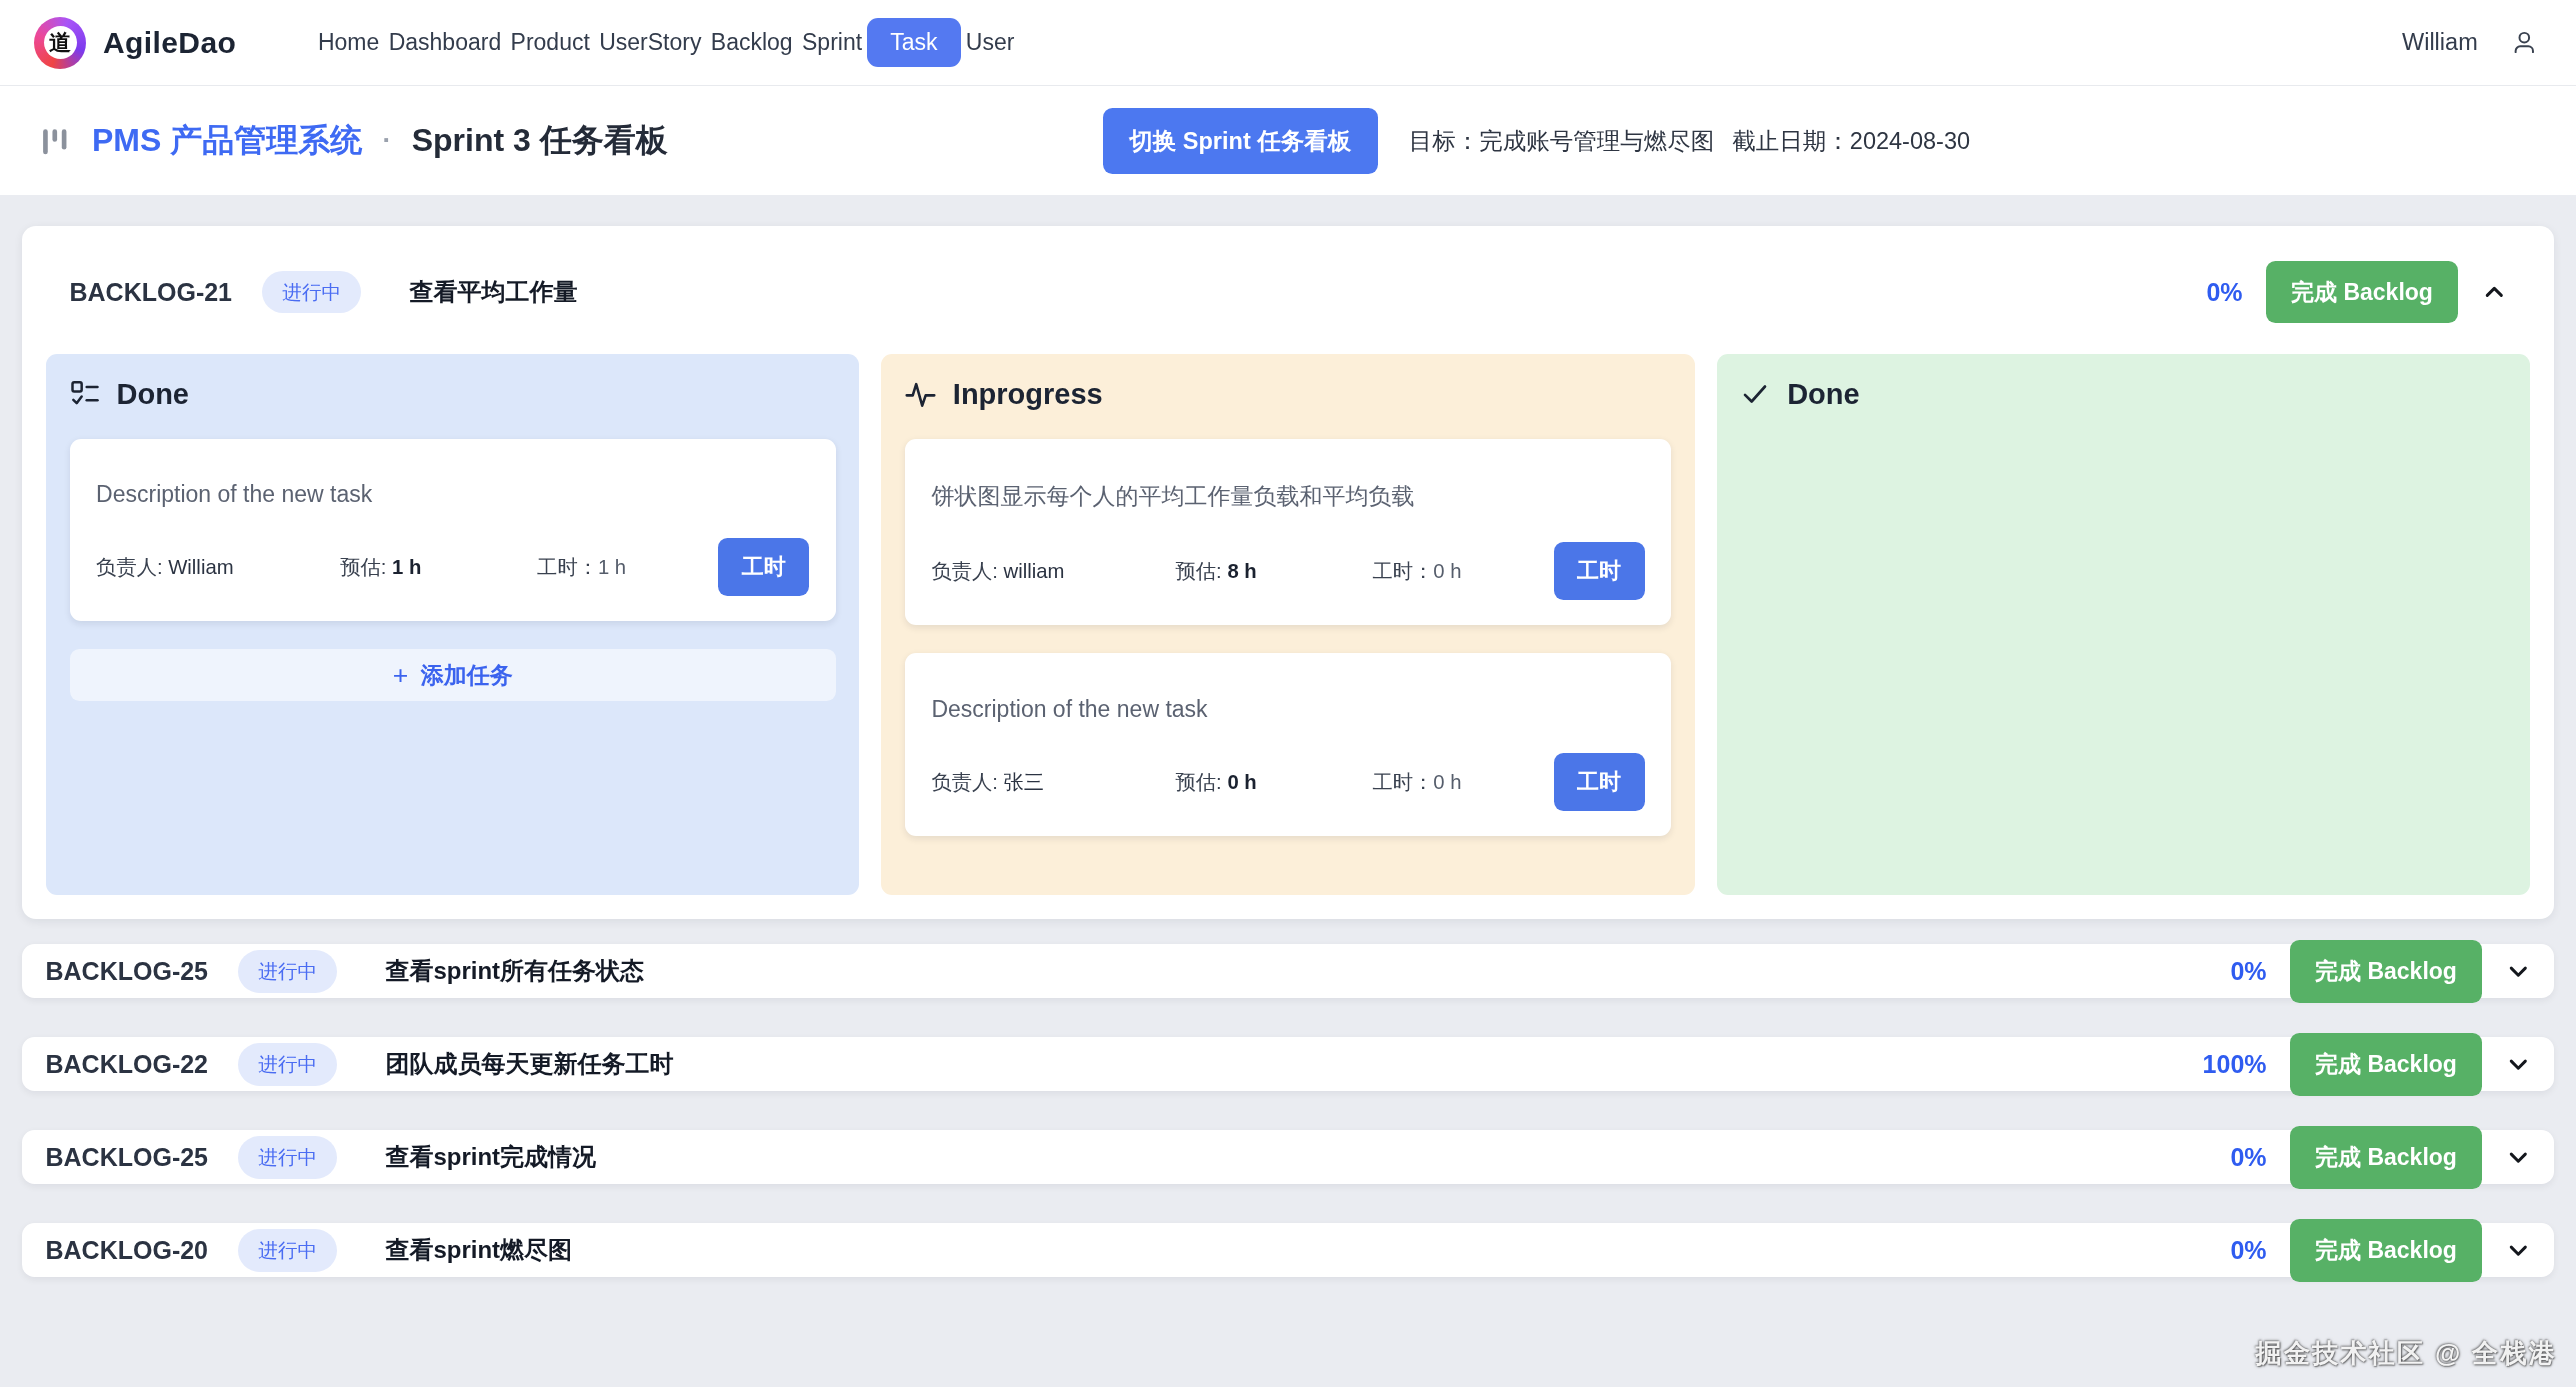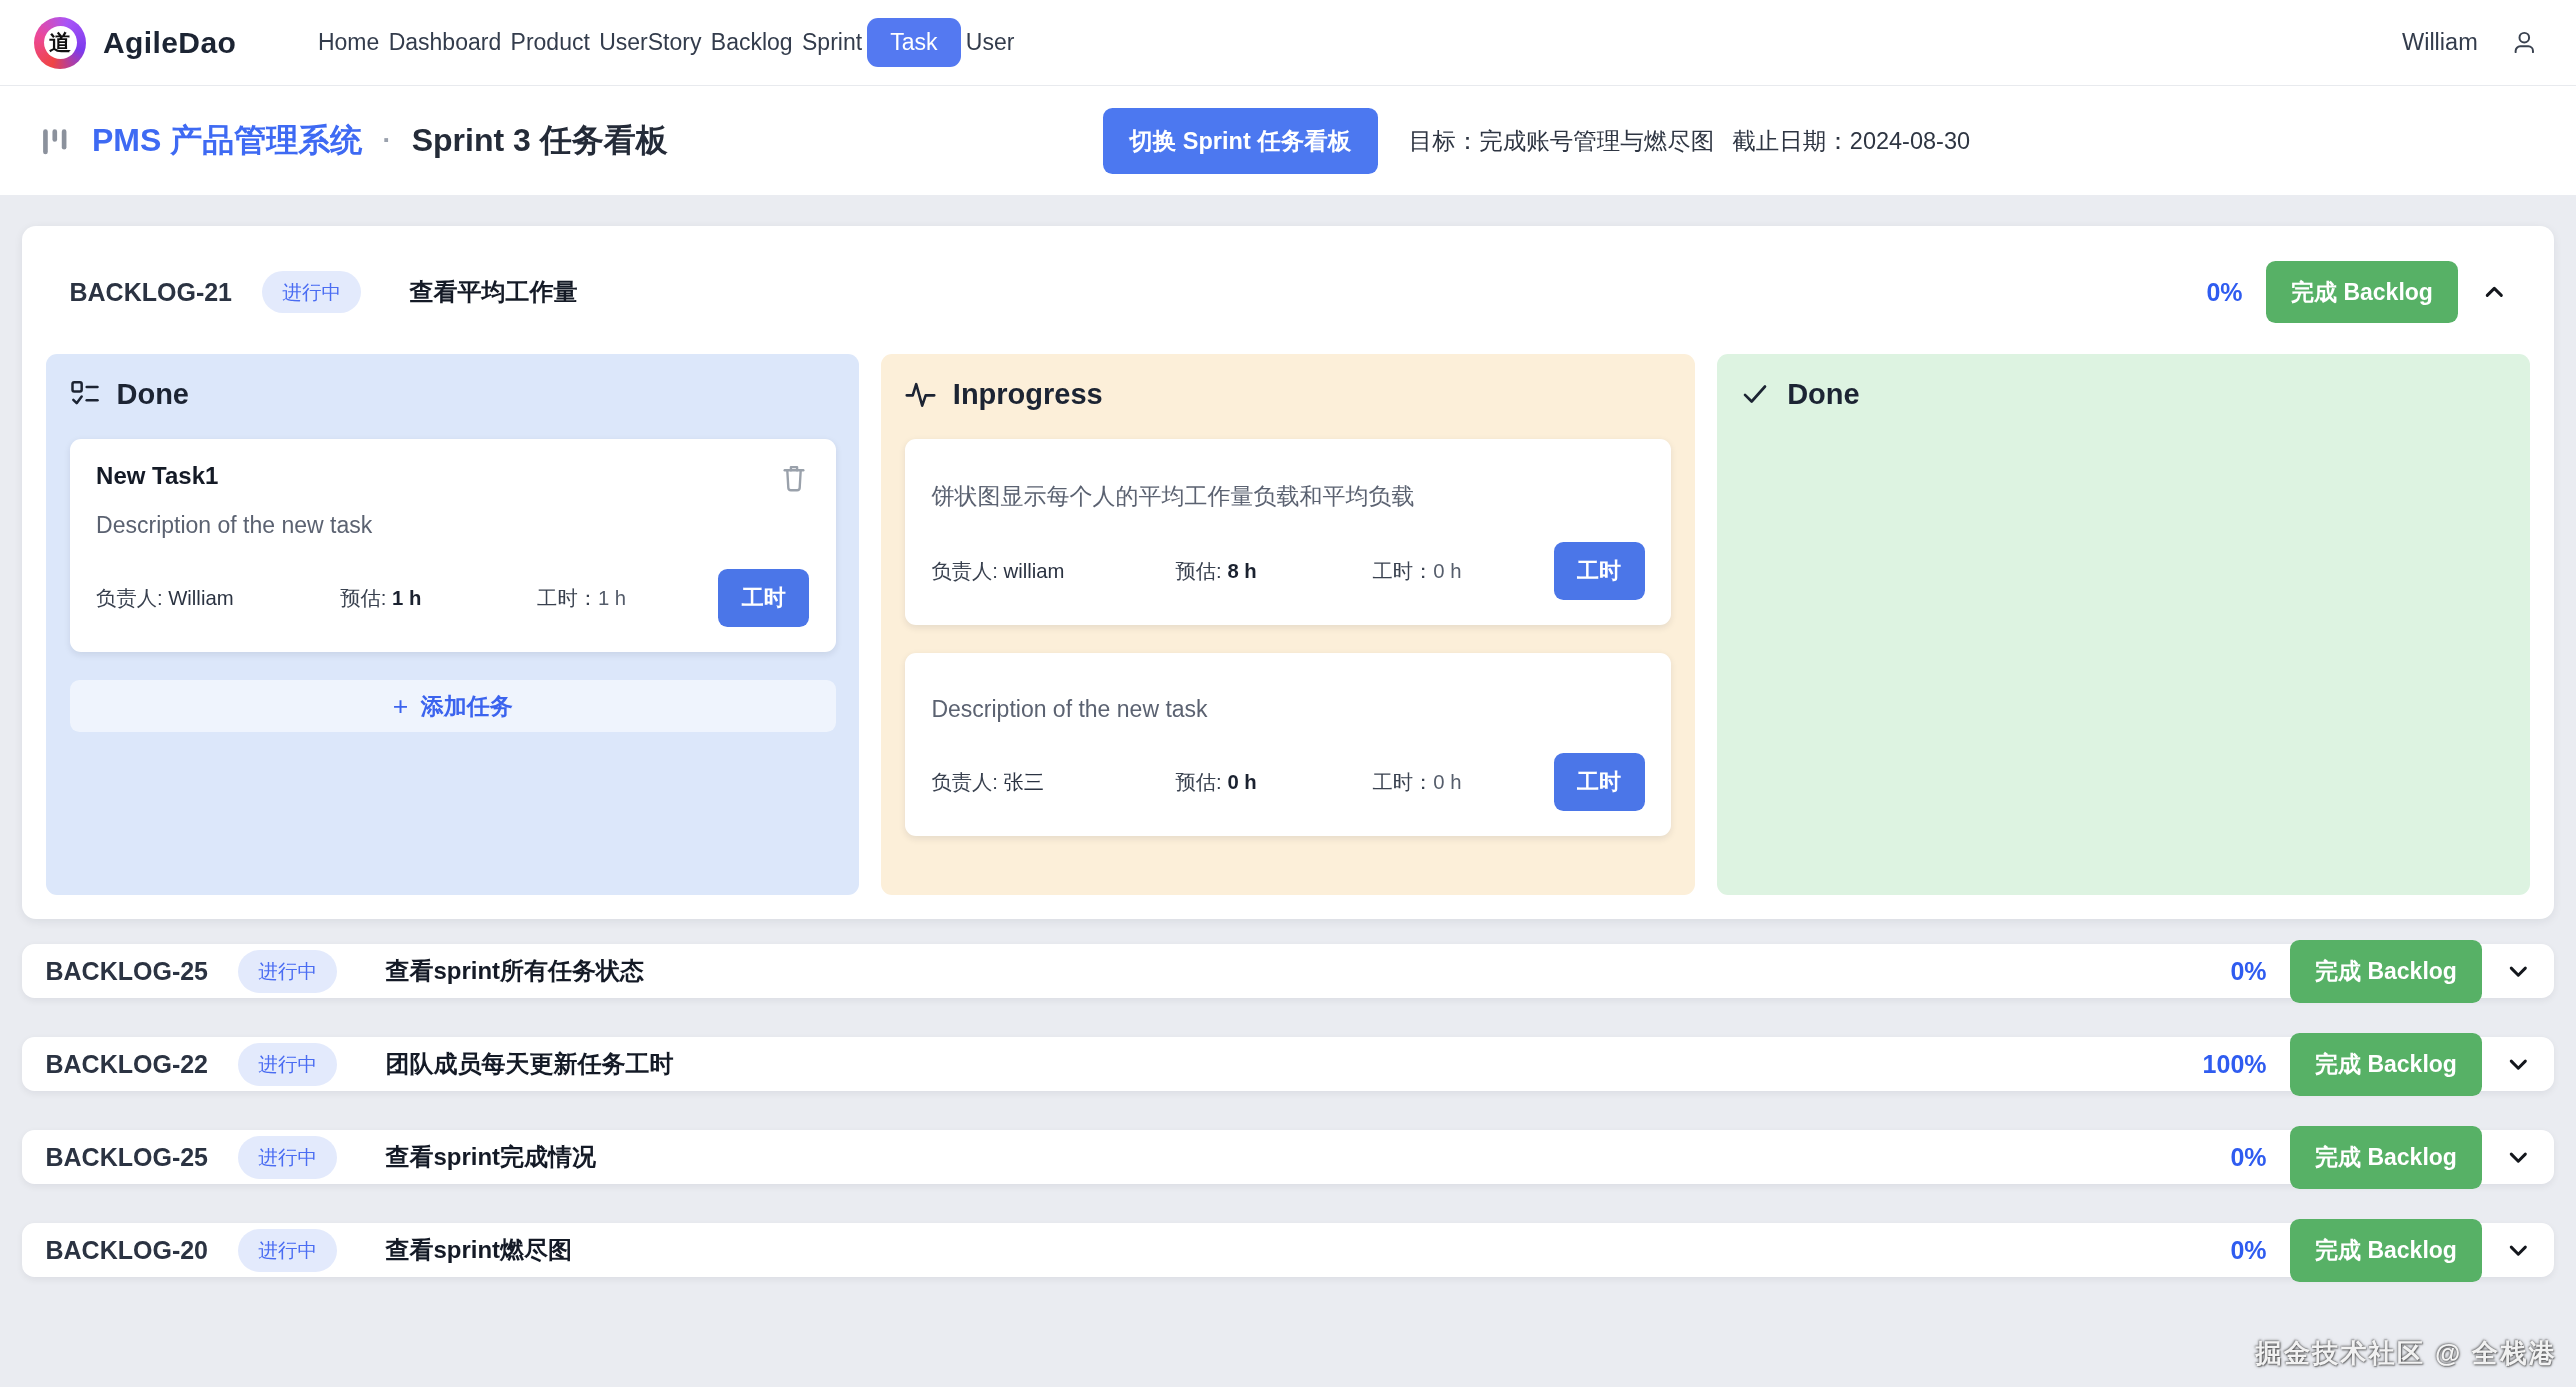--- a/index.html
+++ b/index.html
@@ -153,28 +153,20 @@
           <svg width="30" height="30" viewBox="0 0 36 36" fill="none" stroke="#1c2433" stroke-width="3" stroke-linecap="round" stroke-linejoin="round">
             <rect x="3" y="4" width="11" height="11" rx="2"></rect>
             <line x1="20" y1="9.5" x2="33" y2="9.5"></line>
             <polyline points="4,25 8,29 14,21"></polyline>
             <line x1="20" y1="25.5" x2="33" y2="25.5"></line>
           </svg>
           <span class="col-title">Done</span>
         </div>
 
         <div class="task-card">
-          <div class="tc-top">
-            <span class="tc-title">New Task1</span>
-            <svg class="tc-trash" width="30" height="31" viewBox="0 0 28 30" fill="none" stroke="#9aa1ab" stroke-width="2.3" stroke-linecap="round" stroke-linejoin="round">
-              <path d="M11 8 v-3 h6 v3"></path>
-              <path d="M5 8 h18"></path>
-              <path d="M7.5 8 l1 17 a2.5 2.5 0 0 0 2.5 2.3 h6 a2.5 2.5 0 0 0 2.5 -2.3 l1 -17"></path>
-            </svg>
-          </div>
           <div class="tc-desc">Description of the new task</div>
           <div class="tc-meta">
             <span class="meta-pair"><span>负责人:</span> <span class="val">William</span></span>
             <span class="meta-pair"><span>预估:</span> <span class="val bold">1 h</span></span>
             <span class="meta-pair"><span>工时：</span><span class="val gray">1 h</span></span>
             <button class="hours-btn">工时</button>
           </div>
         </div>
 
         <div class="add-task">

